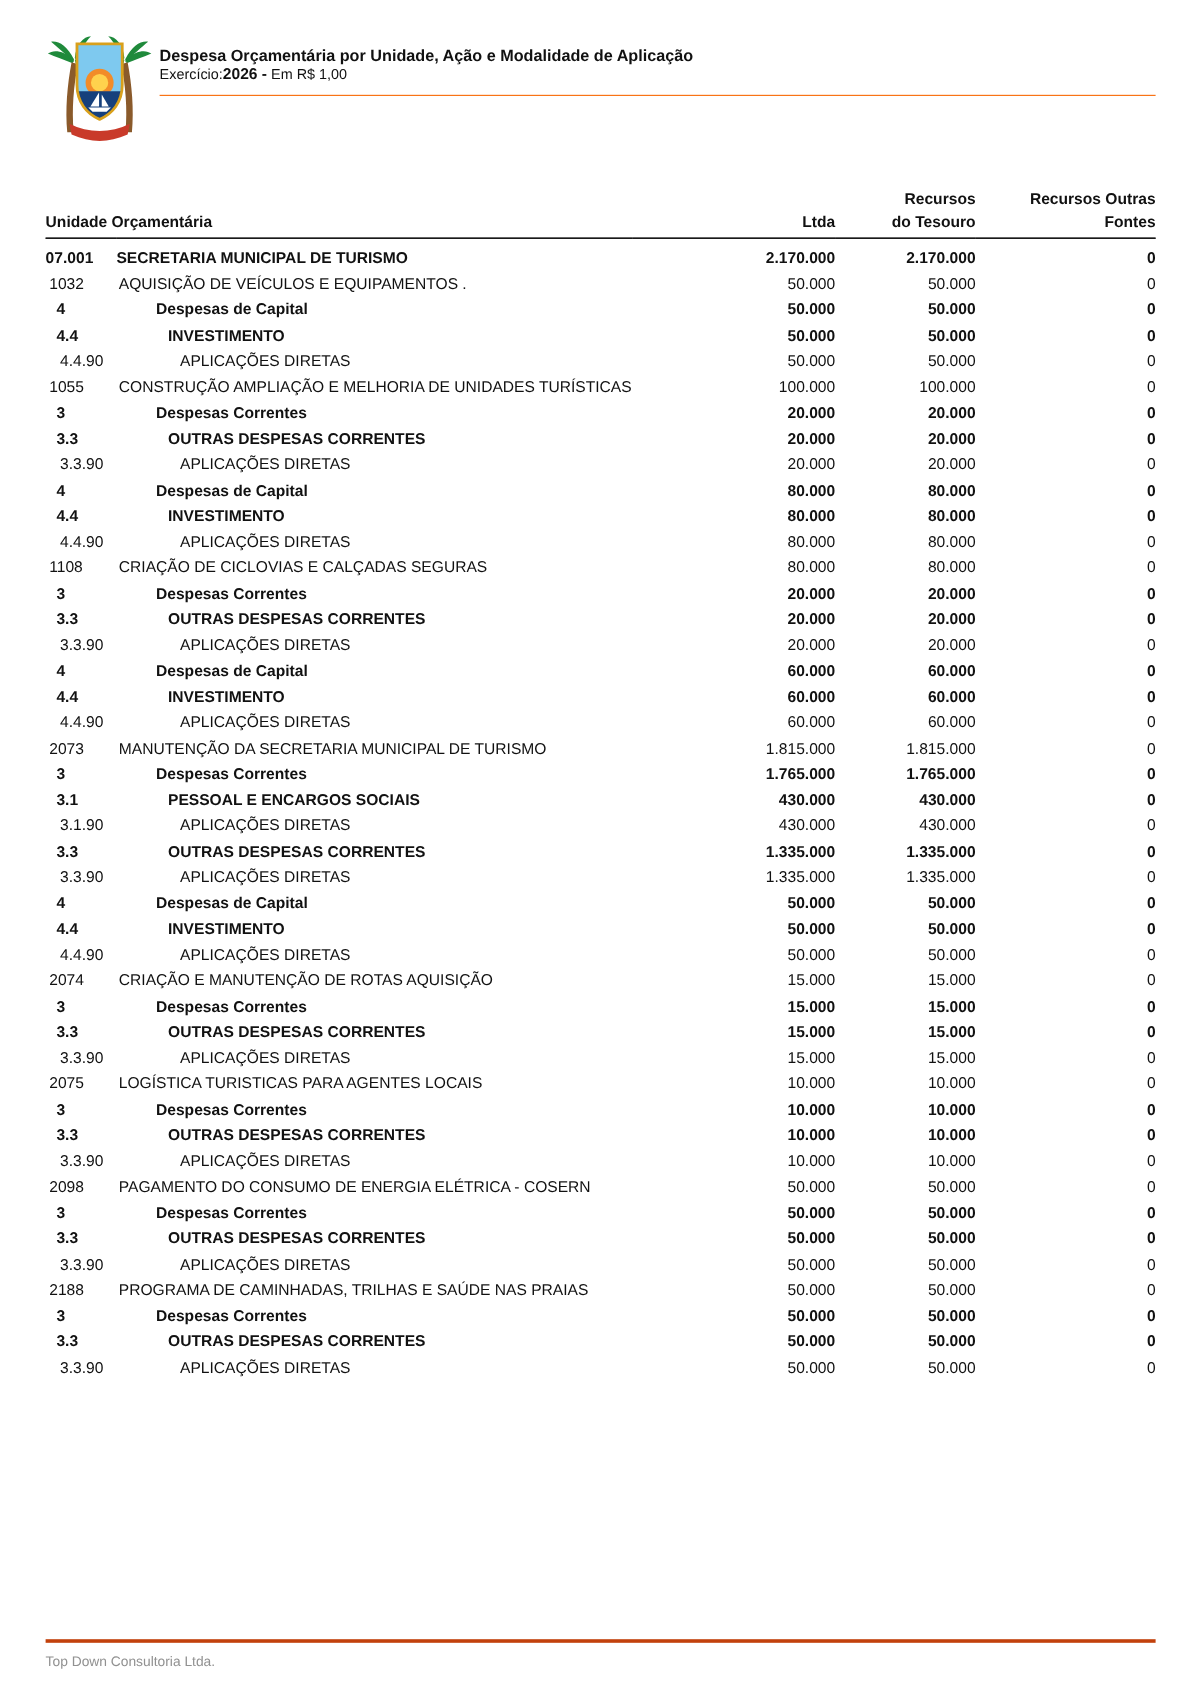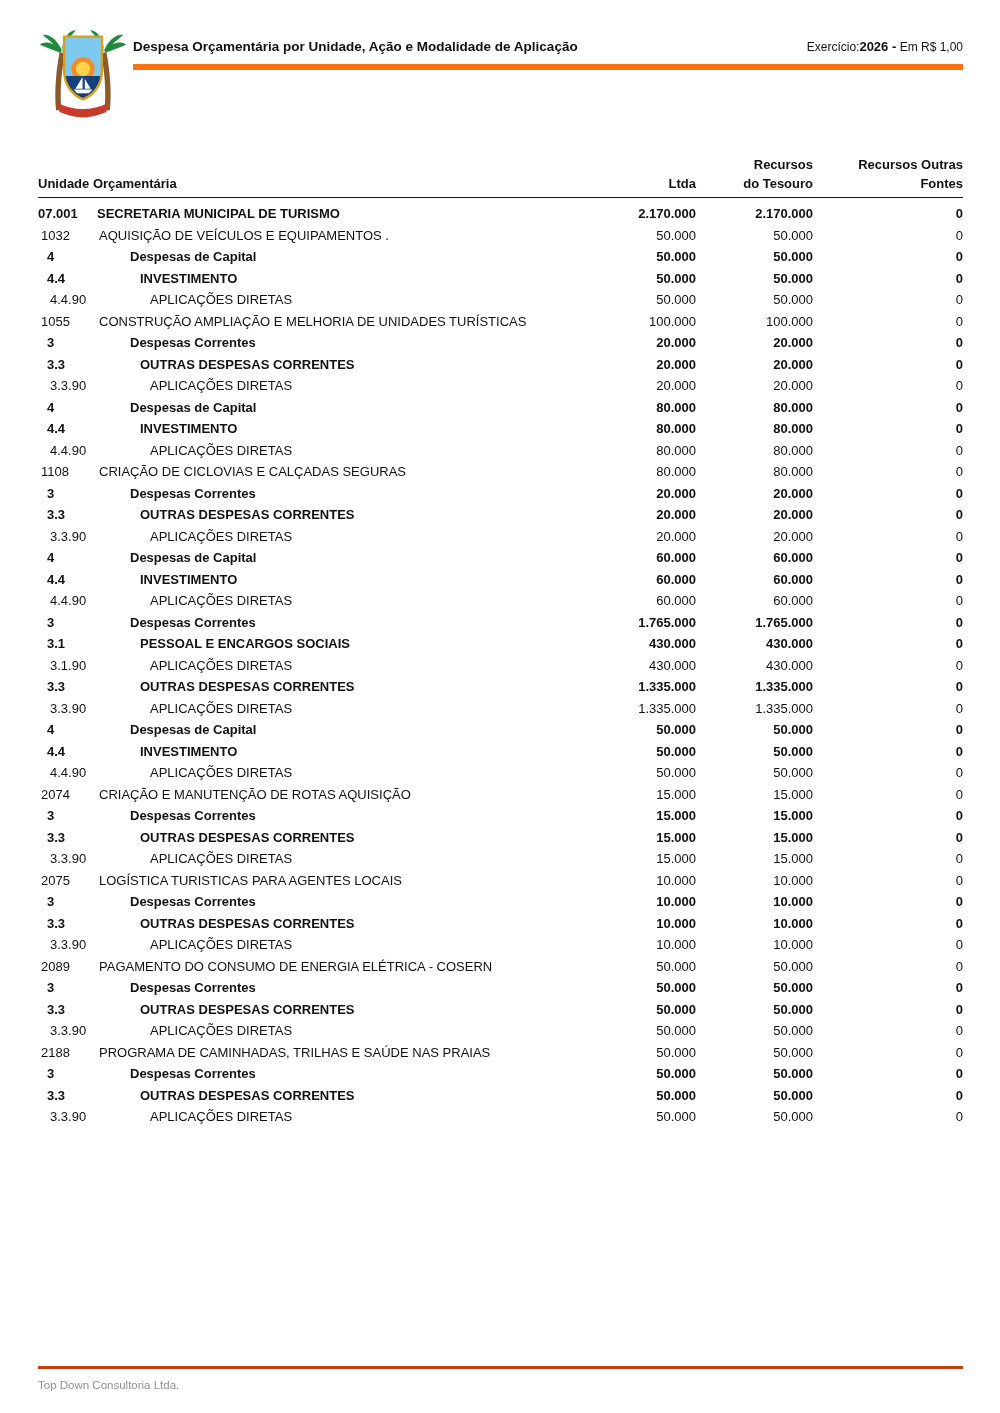--- a/index.html
+++ b/index.html
@@ -19,21 +19,21 @@
   .logo-box { flex: 0 0 95px; width: 95px; }
   .header-body { flex: 1; padding-top: 6px; }
   .hrow1 {
     display: flex; justify-content: space-between; align-items: baseline;
     padding-bottom: 12px; border-bottom: 1px solid #444444;
   }
   .muni-name { font-size: 14px; letter-spacing: .2px; }
   .system-name { font-size: 13px; }
   .hrow2 {
     display: flex; justify-content: space-between; align-items: baseline;
-    padding: 9px 0 10px 0; border-bottom: 6px solid #f97316;
+    padding: 9px 0 10px 0; border-bottom: 1px solid #f97316; flex-direction: column;
   }
   .report-title { font-size: 13.5px; font-weight: bold; }
   .exercise { font-size: 12px; white-space: nowrap; }
   .exercise .yr { font-weight: bold; font-size: 13px; }
 
   
   .budget-table {
     border-collapse: collapse; table-layout: fixed;
     width: 925px; margin: 30px 37px 0 38px;
   }
@@ -268,20 +268,27 @@
       <td class="num">60.000</td>
       <td class="num">0</td>
     </tr>
         <tr class="data-row lvl4">
       <td class="code">4.4.90</td>
       <td class="desc">APLICAÇÕES DIRETAS</td>
       <td class="num">60.000</td>
       <td class="num">60.000</td>
       <td class="num">0</td>
     </tr>
+        <tr class="data-row lvl1">
+      <td class="code">2073</td>
+      <td class="desc">MANUTENÇÃO DA SECRETARIA MUNICIPAL DE TURISMO</td>
+      <td class="num">1.815.000</td>
+      <td class="num">1.815.000</td>
+      <td class="num">0</td>
+    </tr>
         <tr class="data-row lvl2 bold">
       <td class="code">3</td>
       <td class="desc">Despesas Correntes</td>
       <td class="num">1.765.000</td>
       <td class="num">1.765.000</td>
       <td class="num">0</td>
     </tr>
         <tr class="data-row lvl3 bold">
       <td class="code">3.1</td>
       <td class="desc">PESSOAL E ENCARGOS SOCIAIS</td>
@@ -381,21 +388,21 @@
       <td class="num">0</td>
     </tr>
         <tr class="data-row lvl4">
       <td class="code">3.3.90</td>
       <td class="desc">APLICAÇÕES DIRETAS</td>
       <td class="num">10.000</td>
       <td class="num">10.000</td>
       <td class="num">0</td>
     </tr>
         <tr class="data-row lvl1">
-      <td class="code">2089</td>
+      <td class="code">2098</td>
       <td class="desc">PAGAMENTO DO CONSUMO DE ENERGIA ELÉTRICA - COSERN</td>
       <td class="num">50.000</td>
       <td class="num">50.000</td>
       <td class="num">0</td>
     </tr>
         <tr class="data-row lvl2 bold">
       <td class="code">3</td>
       <td class="desc">Despesas Correntes</td>
       <td class="num">50.000</td>
       <td class="num">50.000</td>

